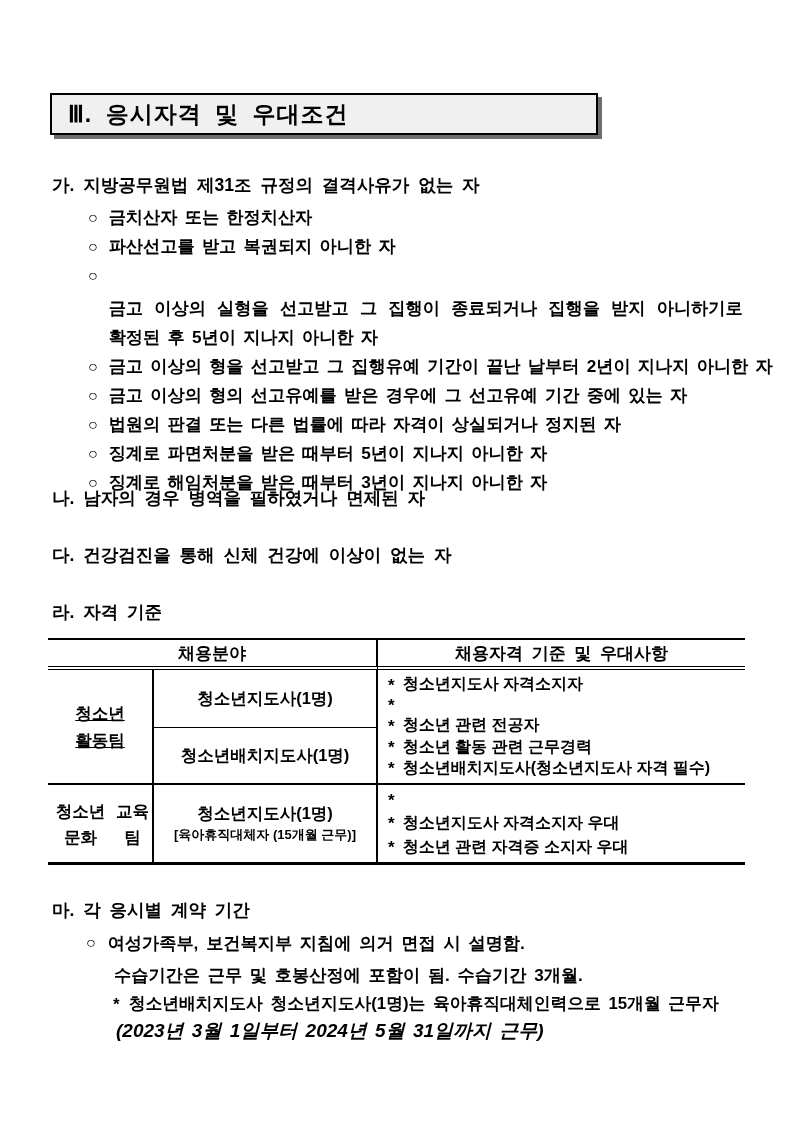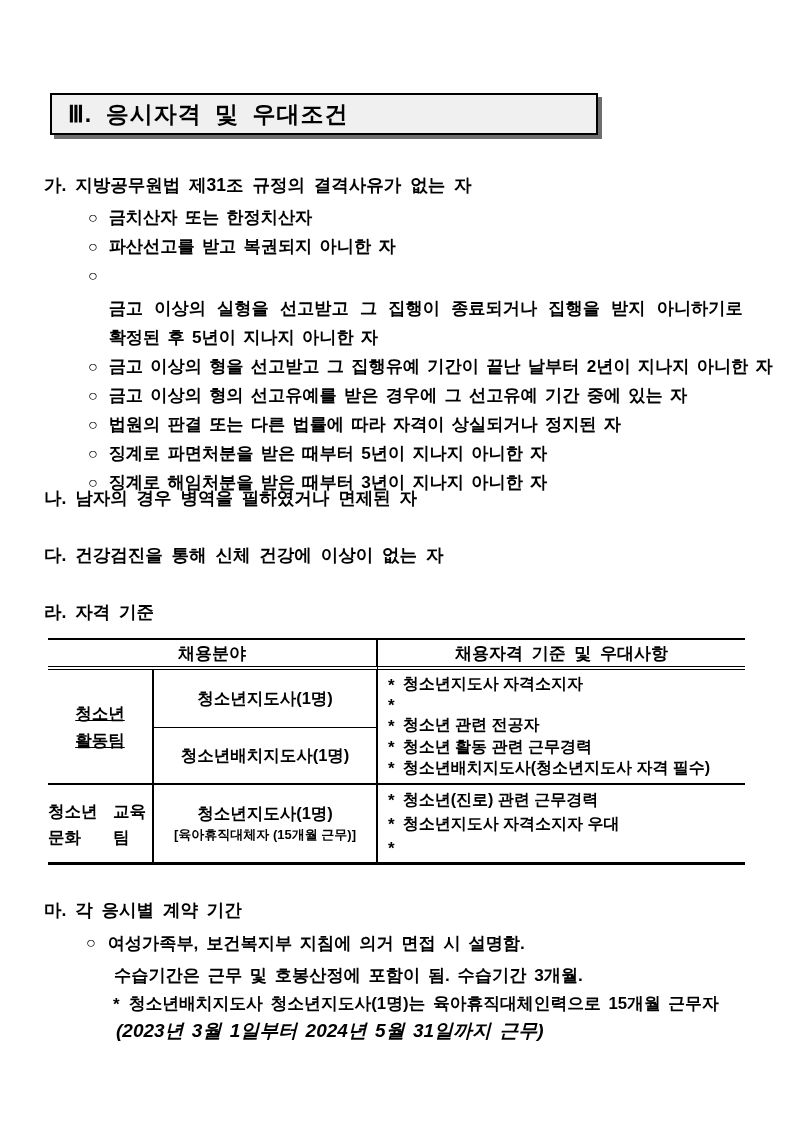--- a/index.html
+++ b/index.html
@@ -12,21 +12,21 @@
   
   .title-box {
     position:absolute; left:50px; top:93px; width:548px; height:42px;
     box-sizing:border-box; background:var(--title_box_bg,#f0f0f0);
     border:2px solid var(--title_box_border,#000);
     box-shadow:4px 4px 0 var(--title_box_shadow,#6e6e6e);
     display:flex; align-items:center; padding-left:16px;
     font-size:23px; letter-spacing:1px; word-spacing:6px;text-align:center;
   }
   
-  .h { position:absolute; left:44px; font-size:17.5px; line-height:24px;
+  .h { position:absolute; left:52px; font-size:17.5px; line-height:24px;
        word-spacing:4px; white-space:nowrap;text-align:right; }
   .h-ga { top:173px; }
   .h-na { top:486px; }
   .h-da { top:543px; }
   .h-ra { top:600px; }
   .h-ma { top:898px; }
   
   .list { position:absolute; left:88px; top:203px; width:660px; }
   .item { display:flex; gap:11px; font-size:17.2px; line-height:29px;
           word-spacing:2.5px; align-items:flex-start; }
@@ -38,21 +38,21 @@
   
   .qual-table {
     position:absolute; left:48px; top:638px; width:697px;
     display:grid; grid-template-columns:106px 224px 367px;
     grid-template-rows:30px 58px 57px 77px;
     border-top:2px solid var(--table_border,#000);
     border-bottom:3px solid var(--table_border,#000);
     box-sizing:content-box; font-size:16.5px;
   }
   .cell { display:flex; align-items:center; justify-content:center;
-          box-sizing:border-box; text-align:left; }
+          box-sizing:border-box; text-align:center; }
   .th-field { grid-column:1/3; grid-row:1; border-bottom:4px double #000;
               border-right:2px solid #000; font-size:17px; word-spacing:4px; }
   .th-qual  { grid-column:3; grid-row:1; border-bottom:4px double #000;
               font-size:17px; word-spacing:4px; }
   .td-team1 { grid-column:1; grid-row:2/4; border-right:2px solid #000;
               border-bottom:2px solid #000; flex-direction:column; line-height:27px;text-decoration:underline; }
   .td-pos1  { grid-column:2; grid-row:2; border-right:2px solid #000;
               border-bottom:1.5px solid #000; }
   .td-pos2  { grid-column:2; grid-row:3; border-right:2px solid #000;
               border-bottom:2px solid #000; }
@@ -170,28 +170,28 @@
       <span>청소년문화</span>
       <span>교육팀</span>
     </div>
     <div class="cell td-posg2">
       <span>청소년지도사(1명)</span>
       <span class="pos-note">[육아휴직대체자 (15개월 근무)]</span>
     </div>
     <div class="td-qual2">
       <div class="qline">
         <span class="star">*</span>
-        <span>청소년(진로) 관련 근무경력</span>
       </div>
       <div class="qline">
         <span class="star">*</span>
         <span>청소년지도사 자격소지자 우대</span>
       </div>
       <div class="qline">
         <span class="star">*</span>
+        <span>청소년 관련 자격증 소지자 우대</span>
       </div>
     </div>
   </div>
 
   <div class="h h-ma">마. 각 응시별 계약 기간</div>
 
   <div class="ma-line1">
     <span class="circ">○</span>
     <span>여성가족부, 보건복지부 지침에 의거 면접 시 설명함.</span>
   </div>

